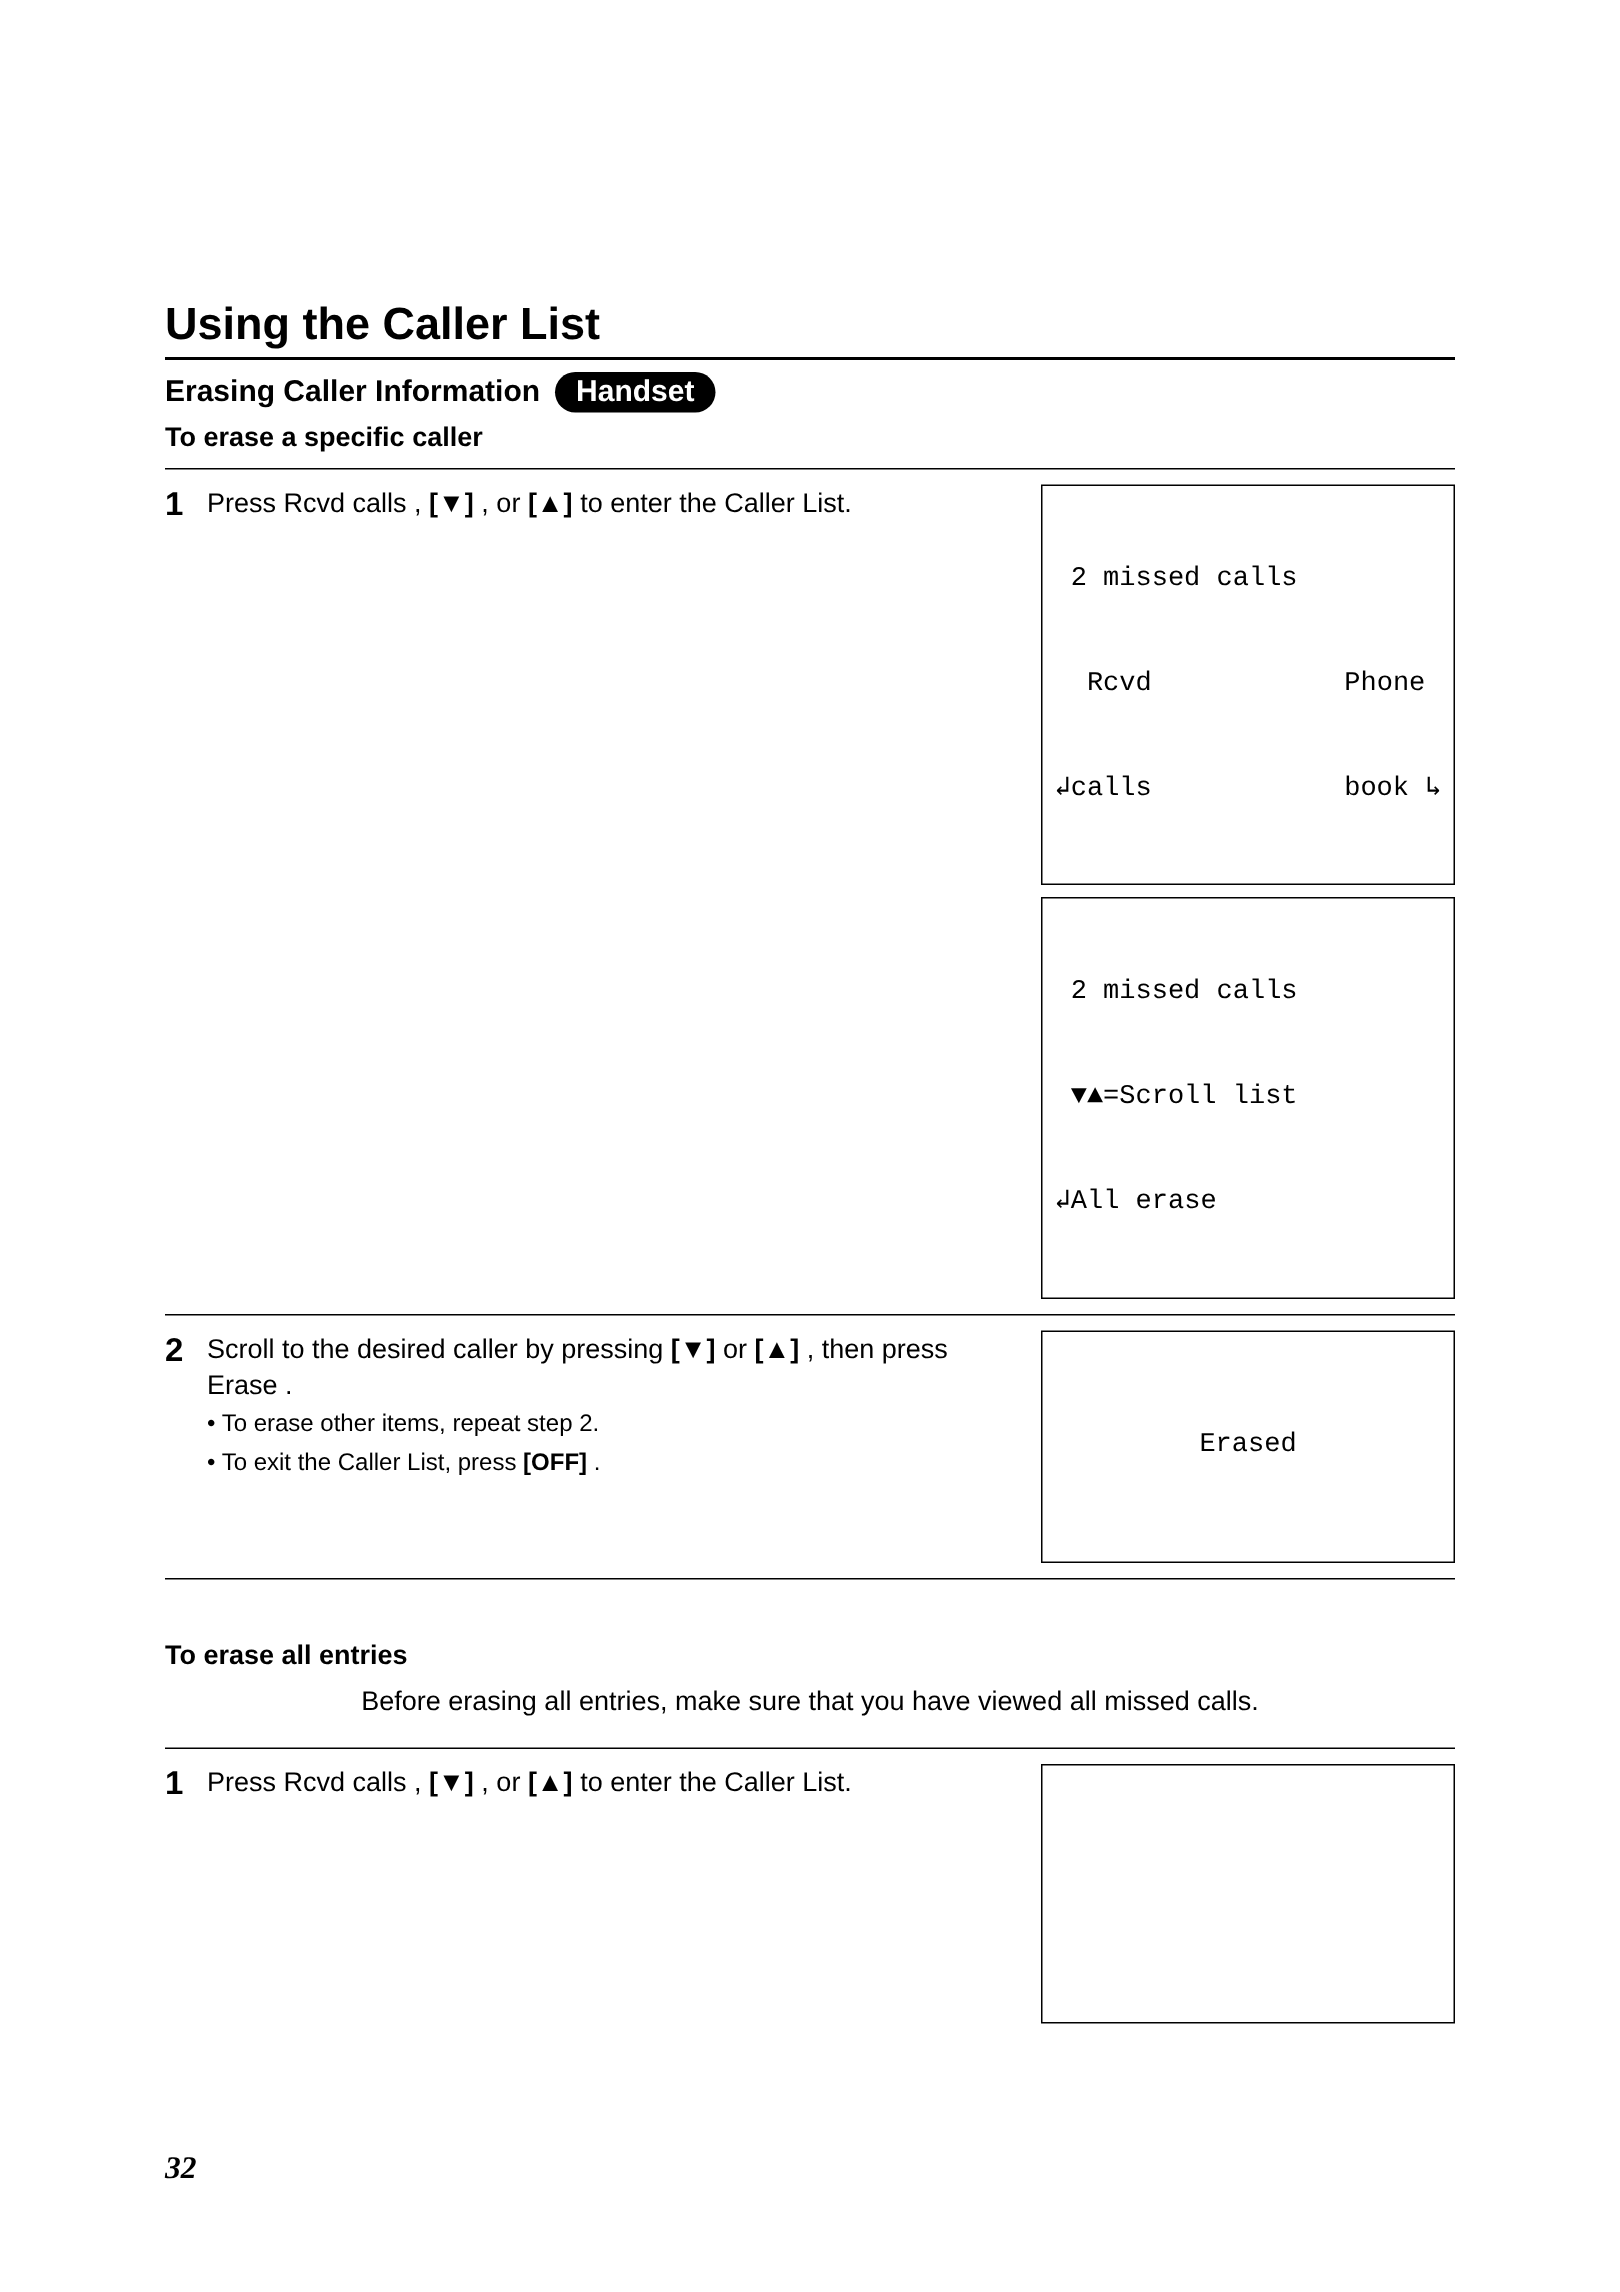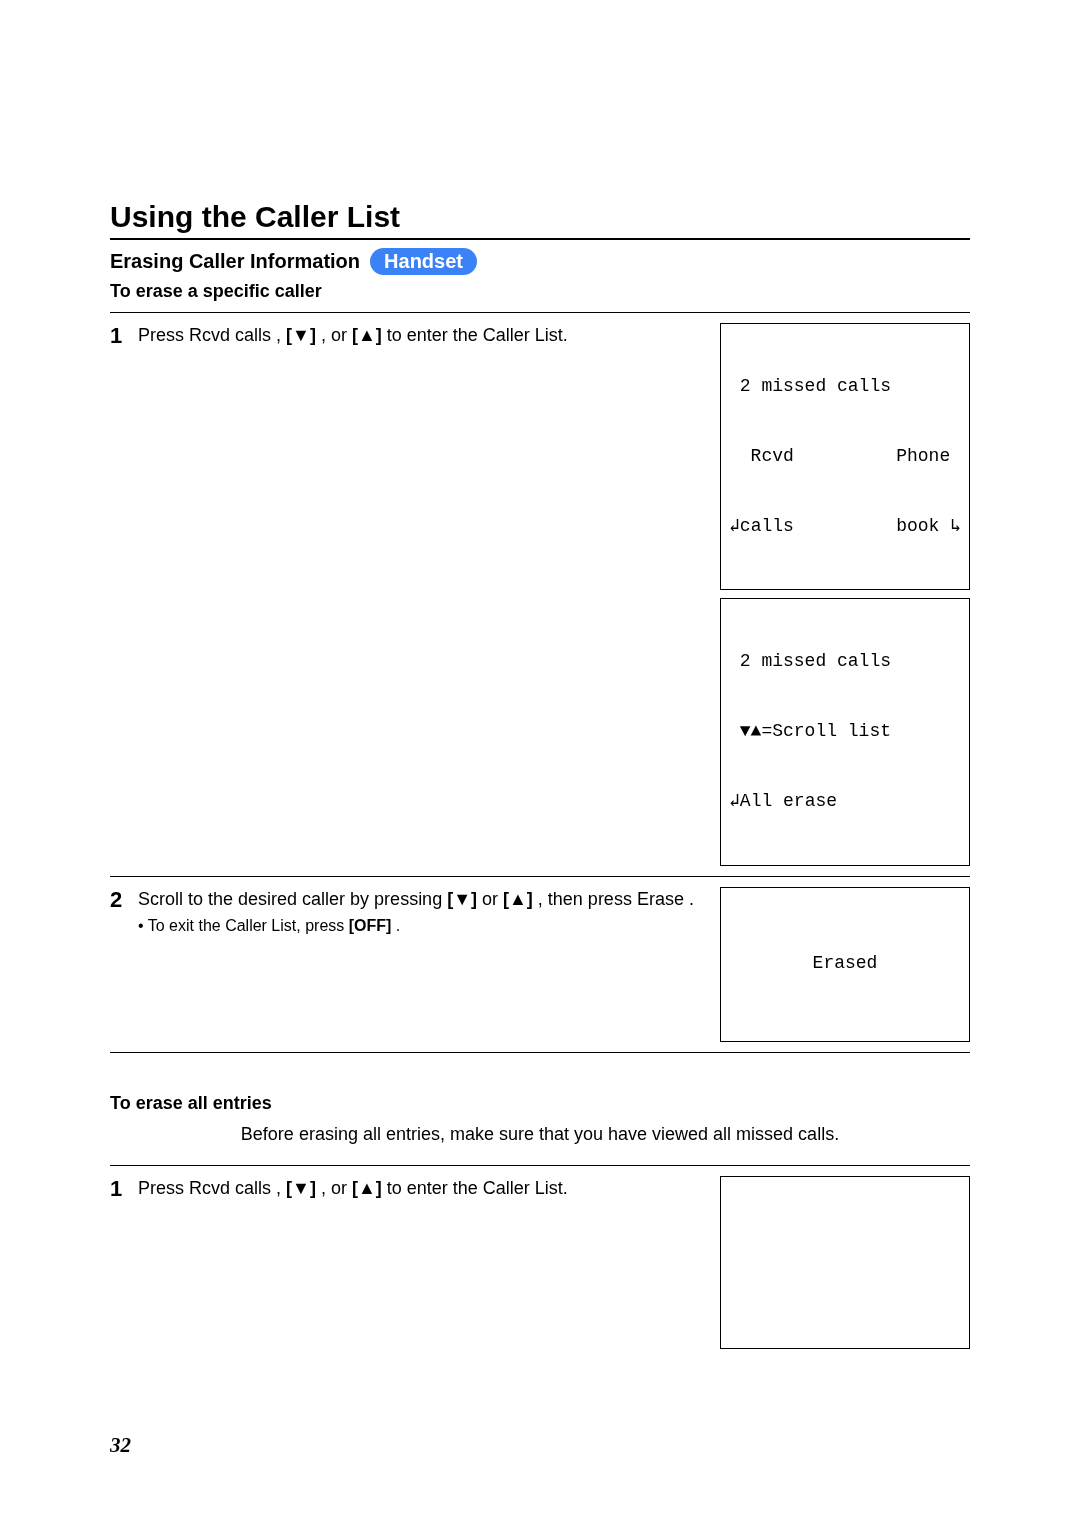--- a/index.html
+++ b/index.html
@@ -30,21 +30,21 @@
       display: flex;
       align-items: center;
       gap: 10px;
       margin-bottom: 4px;
     }
     .subtitle {
       font-size: 20px;
       font-weight: bold;
     }
     .badge {
-      background: #3b82f6;
+      background: #000000;
       color: #fff;
       font-weight: bold;
       font-size: 20px;
       padding: 2px 14px;
       border-radius: 14px;
     }
     .section-sub {
       font-size: 18px;
       font-weight: bold;
       margin-top: 6px;
@@ -71,21 +71,21 @@
     }
     .step-body {
       font-size: 18px;
       line-height: 1.35;
     }
     .step-body .sub {
       font-size: 16px;
       margin-top: 4px;
     }
     .screens-col {
-      width: 250px;
+      width: 276px;
       flex-shrink: 0;
       display: flex;
       flex-direction: column;
       gap: 8px;
     }
     .screen {
       border: 1px solid #000;
       font-family: "Courier New", monospace;
       font-size: 18px;
       padding: 4px 8px;
@@ -164,20 +164,21 @@
   <div class="step-text-col">
     <div class="step-num">2</div>
     <div class="step-body">
       <span>Scroll to the desired caller by pressing </span>
       <span class="key">[▼]</span>
       <span> or </span>
       <span class="key">[▲]</span>
       <span>, then press </span>
       <span>Erase</span>
       <span> .</span>
+      <div class="sub">• To erase other items, repeat step 2.</div>
       <div class="sub">
         <span>• To exit the Caller List, press </span>
         <span class="key">[OFF]</span>
         <span>.</span>
       </div>
     </div>
   </div>
   <div class="screens-col">
     <div class="screen">
       <div class="center">Erased</div>

